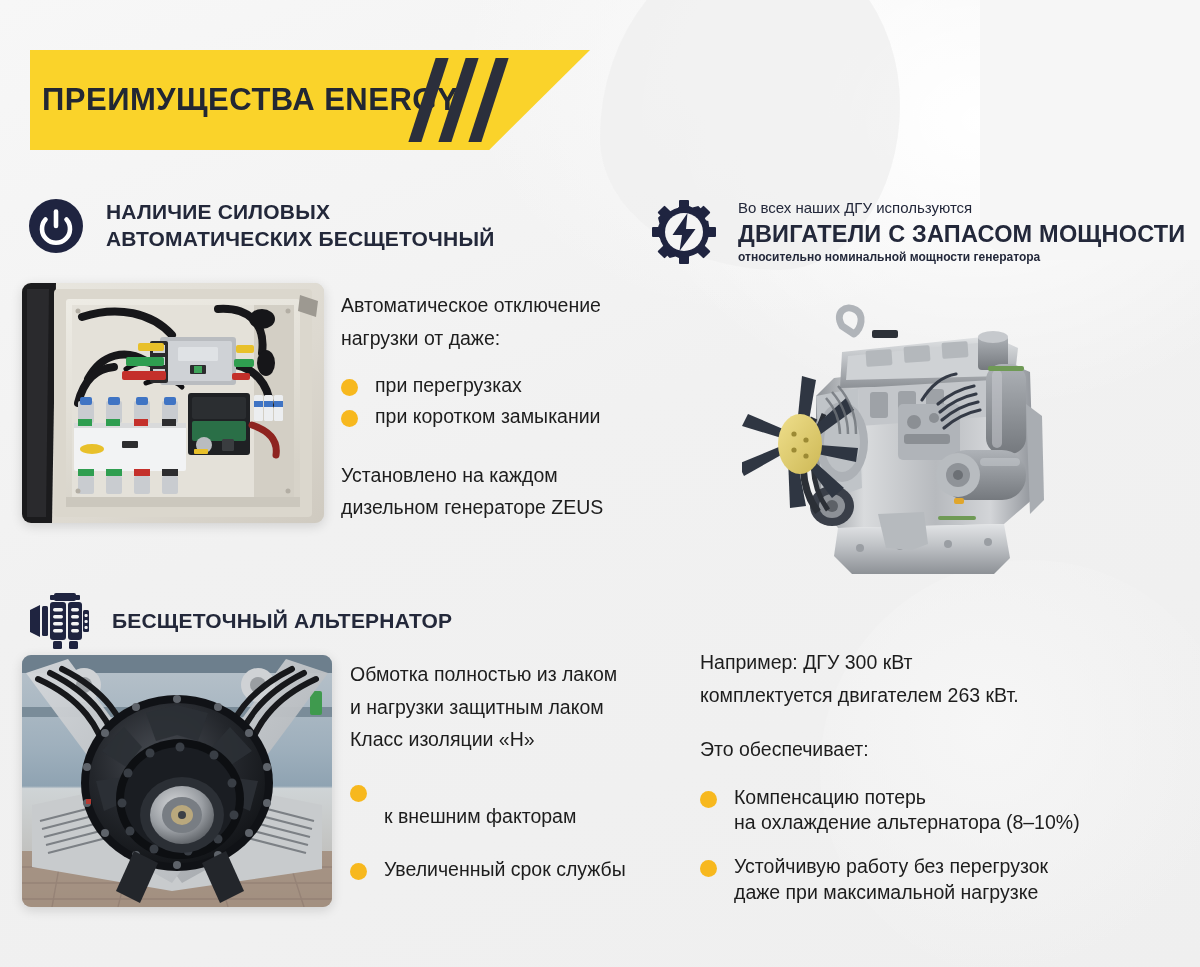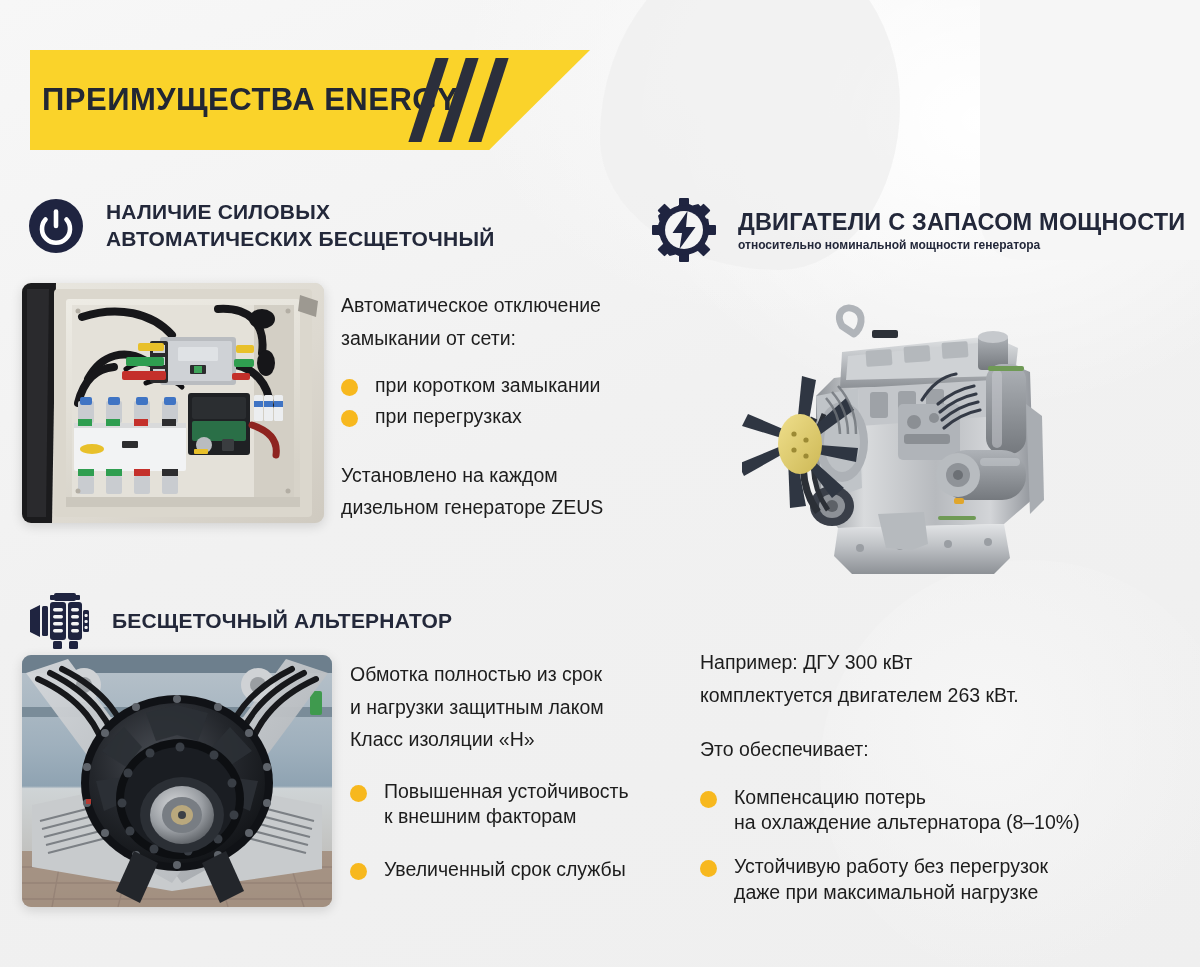--- a/index.html
+++ b/index.html
@@ -272,20 +272,21 @@
           <rect x="46.5" y="7.5" width="10" height="10" rx="1" transform="rotate(45 51.5 12.5)"></rect>
           <rect x="7.5" y="46.5" width="10" height="10" rx="1" transform="rotate(45 12.5 51.5)"></rect>
           <rect x="46.5" y="46.5" width="10" height="10" rx="1" transform="rotate(45 51.5 51.5)"></rect>
         </g>
         <circle cx="32" cy="32" r="25" fill="#1f2440"></circle>
         <circle cx="32" cy="32" r="19" fill="#f4f4f4"></circle>
         <path d="M35.5 13 L20.5 35 H30 L27.5 51 L43.5 29 H34 Z" fill="#1f2440"></path>
       </svg>
     </div>
     <div class="sec-titles">
+      <div class="sec-kicker">Во всех наших ДГУ используются</div>
       <div class="sec-title big">ДВИГАТЕЛИ С ЗАПАСОМ МОЩНОСТИ</div>
       <div class="sec-sub">относительно номинальной мощности генератора</div>
     </div>
   </div>
 
   <div class="sec-head" id="head-alt">
     <div class="sec-icon">
       <svg width="62" height="58" viewBox="0 0 62 58" class="plain-svg" aria-hidden="true">
         <g fill="#1f2440">
 
@@ -439,25 +440,25 @@
         <circle cx="56" cy="208" r="2.5"></circle>
         <circle cx="266" cy="208" r="2.5"></circle>
       </g>
 
       <path d="M278 12 L296 18 L294 34 L276 28 Z" fill="#9d9991"></path>
     </svg>
   </div>
 
   <div class="copy" id="copy-breakers">
     <div class="para lead">Автоматическое отключение</div>
-    <div class="para lead">замыкании от сети:</div>
+    <div class="para lead">нагрузки от даже:</div>
     <div class="gap-a"></div>
     <ul class="bullets">
+      <li>при перегрузках</li>
       <li>при коротком замыкании</li>
-      <li>при перегрузках</li>
     </ul>
     <div class="gap-b"></div>
     <div class="para">Установлено на каждом</div>
     <div class="para">дизельном генераторе ZEUS</div>
   </div>
 
   <div id="photo-engine">
     <svg viewBox="0 0 330 285" class="photo-svg" preserveAspectRatio="xMidYMid meet" aria-hidden="true">
       <defs>
         <linearGradient id="metalV" x1="0" y1="0" x2="1" y2="0">
@@ -720,27 +721,27 @@
       <ellipse cx="160" cy="160" rx="4" ry="4" fill="#3c4046"></ellipse>
 
       <path d="M112 196 L136 208 L118 248 L94 236 Z" fill="#23262b"></path>
       <path d="M204 196 L180 208 L198 248 L222 236 Z" fill="#23262b"></path>
 
       <rect x="64" y="144" width="5" height="5" fill="#b53a33"></rect>
     </svg>
   </div>
 
   <div class="copy" id="copy-alternator">
-    <div class="para">Обмотка полностью из срок</div>
+    <div class="para">Обмотка полностью из лаком</div>
     <div class="para">и нагрузки защитным лаком</div>
     <div class="para">Класс изоляции «Н»</div>
     <div class="gap-a"></div>
     <ul class="bullets">
       <li>
-        <span>Повышенная устойчивость</span><br>
+        <br>
         <span>к внешним факторам</span>
       </li>
       <li>
         <span>Увеличенный срок службы</span>
       </li>
     </ul>
   </div>
 
   <div class="copy" id="copy-engine">
     <div class="para">Например: ДГУ 300 кВт</div>

